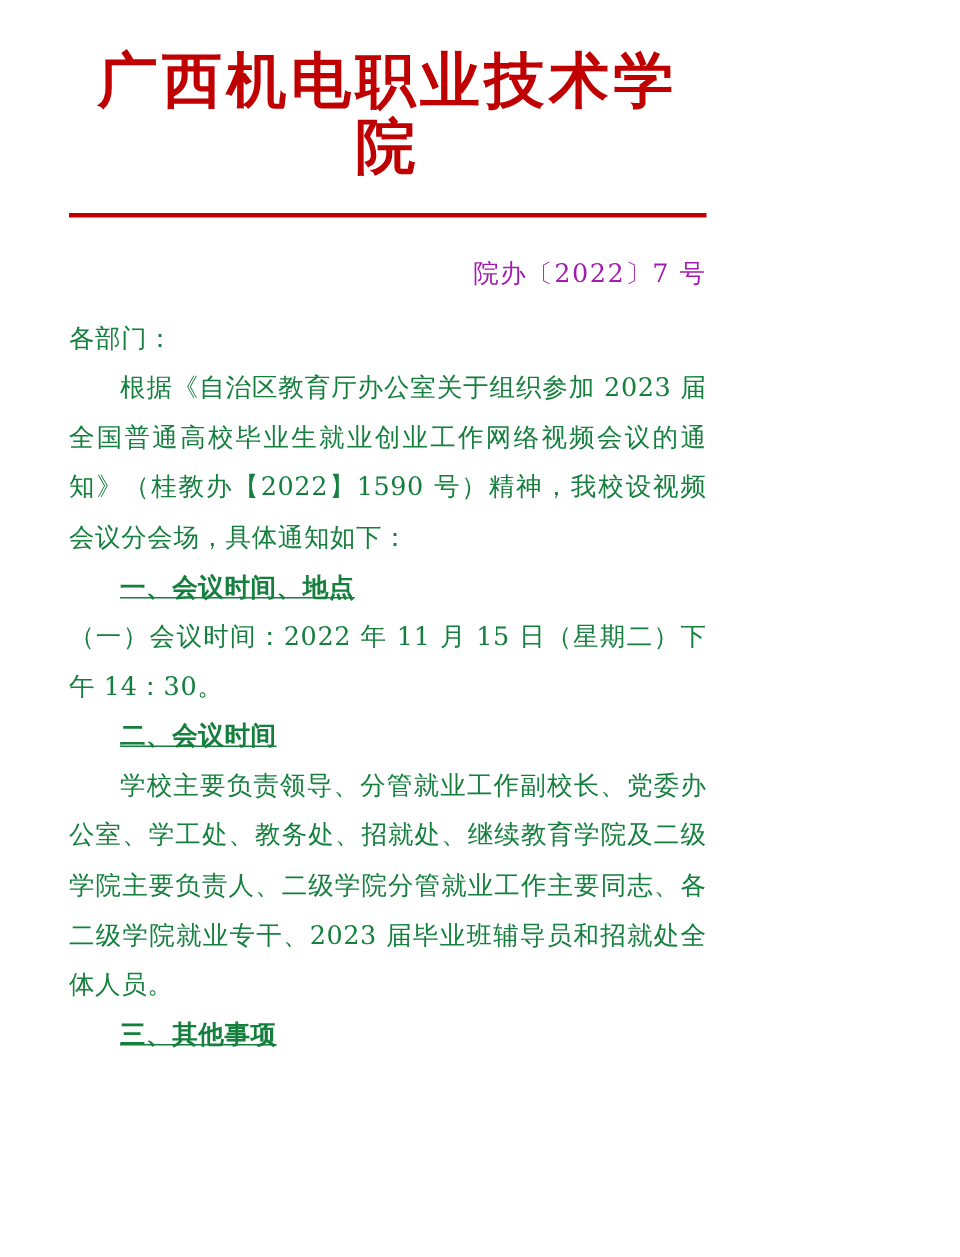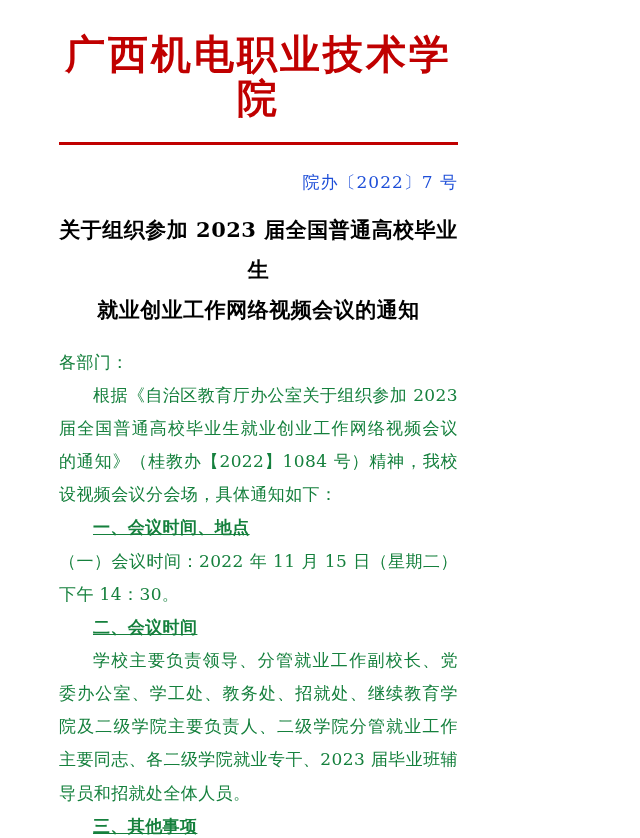--- a/index.html
+++ b/index.html
@@ -11,21 +11,21 @@
     height: 838px;
     background: #ffffff;
     font-family: "DejaVu Serif", "Liberation Serif", serif;
     overflow: hidden;
   }
   .page {
     position: relative;
     width: 517px;
     height: 838px;
     box-sizing: border-box;
-    padding: 0 59px;
+    padding: 0 46px;
   }
   .letterhead {
     text-align: center;
     color: #c00000;
     font-weight: bold;
     font-size: 40px;
     letter-spacing: 3px;
     line-height: 1.1;
     padding-top: 32px;
     font-family: "DejaVu Serif", "Liberation Serif", serif;
@@ -33,21 +33,21 @@
   .red-rule {
     margin-top: 22px;
     height: 3px;
     background: #c00000;
   }
   .doc-number {
     text-align: right;
     font-size: 17px;
     margin-top: 26px;
     letter-spacing: 1px;
-    color: #1d4ed8;
+    color: #a21caf;
   }
   .doc-title {
     text-align: center;
     font-weight: bold;
     font-size: 21px;
     line-height: 1.9;
     margin-top: 16px;
     letter-spacing: 0.5px;
   }
   .doc-title .line {
@@ -85,30 +85,26 @@
 <body>
 
 <div class="page">
 
   <div class="letterhead">广西机电职业技术学院</div>
 
   <div class="red-rule"></div>
 
   <div class="doc-number">院办〔2022〕7 号</div>
 
-  <div class="doc-title">
-    <span class="line">关于组织参加 2023 届全国普通高校毕业生</span>
-    <span class="line">就业创业工作网络视频会议的通知</span>
-  </div>
 
   <div class="body-text">
 
     <p class="salutation">各部门：</p>
 
-    <p class="para indent2">根据《自治区教育厅办公室关于组织参加 2023 届全国普通高校毕业生就业创业工作网络视频会议的通知》（桂教办【2022】1084 号）精神，我校设视频会议分会场，具体通知如下：</p>
+    <p class="para indent2">根据《自治区教育厅办公室关于组织参加 2023 届全国普通高校毕业生就业创业工作网络视频会议的通知》（桂教办【2022】1590 号）精神，我校设视频会议分会场，具体通知如下：</p>
 
     <p class="heading-num">一、会议时间、地点</p>
     <p class="tight">（一）会议时间：2022 年 11 月 15 日（星期二）下午 14：30。</p>
 
     <p class="heading-num">二、会议时间</p>
     <p class="para indent2">学校主要负责领导、分管就业工作副校长、党委办公室、学工处、教务处、招就处、继续教育学院及二级学院主要负责人、二级学院分管就业工作主要同志、各二级学院就业专干、2023 届毕业班辅导员和招就处全体人员。</p>
 
     <p class="heading-num">三、其他事项</p>
 
   </div>

